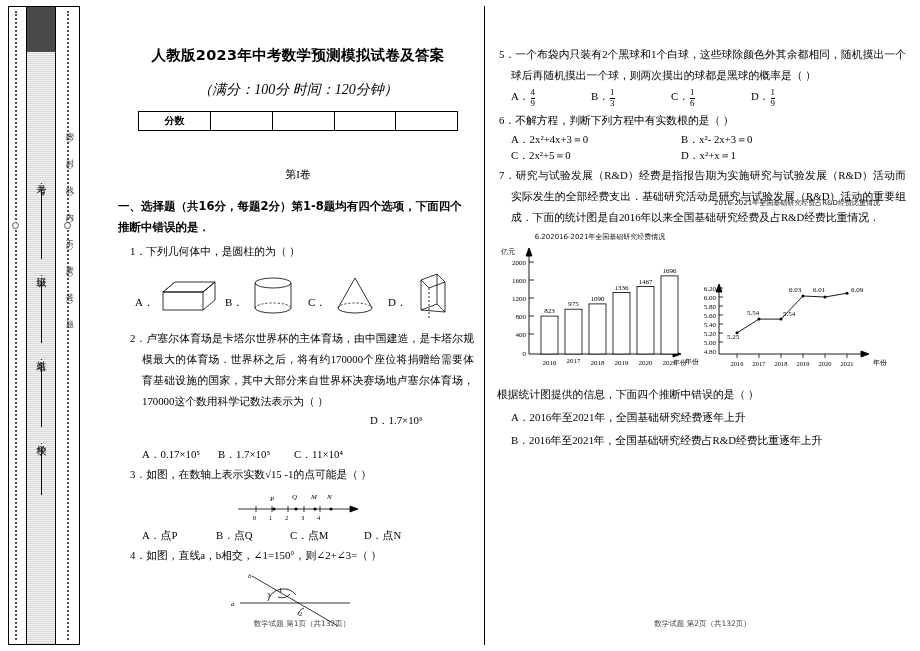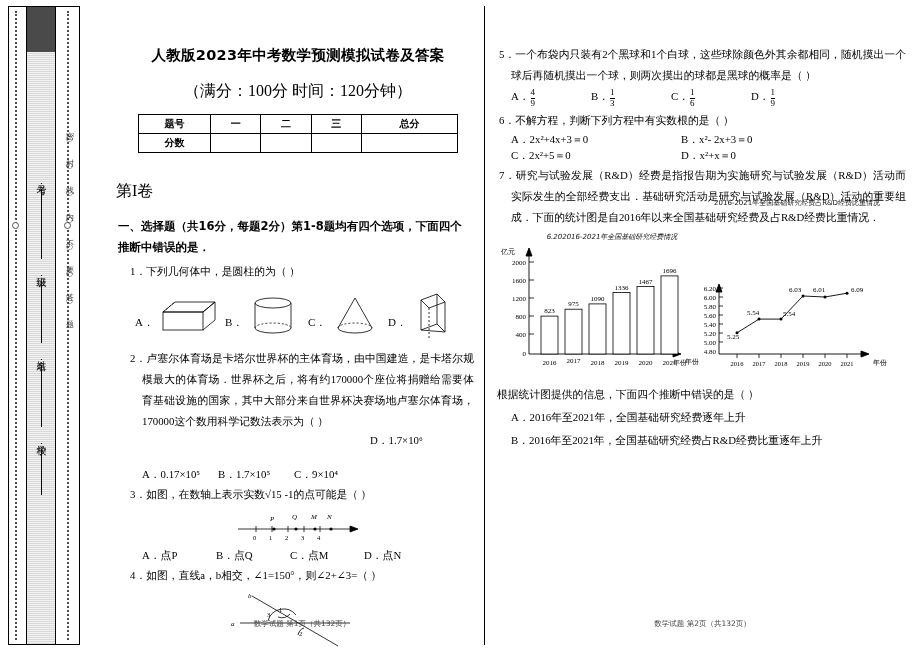--- a/index.html
+++ b/index.html
@@ -77,33 +77,33 @@
   .sheet-left  { left: 116px; width: 364px; border-left: none; }
   .sheet-right { left: 484px; width: 428px; }
 
   .doc-title {
     text-align: center; font-weight: bold;
     font-size: 14.5px; margin-top: 40px;
     font-family: "DejaVu Sans", sans-serif;
     letter-spacing: .3px;
   }
   .doc-sub {
-    text-align: center; font-size: 16px; margin-top: 16px;
+    text-align: center; font-size: 14px; margin-top: 16px; font-style: italic;
   }
   table.score {
     margin: 12px auto 0; border-collapse: collapse; width: 320px;
   }
   table.score td {
     border: 1px solid #000; height: 19px; text-align: center;
     font-size: 10px; font-weight: bold;
     font-family: "DejaVu Sans", sans-serif;
   }
   table.score td.lbl { width: 72px; }
   .part-title {
-    font-size: 16px; margin-top: 28px;
+    text-align: center; font-size: 11px; margin-top: 36px;
   }
   .sec-head {
     font-weight: bold; font-size: 11.5px; margin: 14px 12px 0 2px;
     line-height: 1.85; font-family: "DejaVu Sans", sans-serif;
   }
   .q {
     font-size: 10.8px; line-height: 1.95; margin: 2px 6px 0 14px;
     text-indent: -12px; padding-left: 12px; text-align: justify;
   }
   .opts {
@@ -163,27 +163,20 @@
     </div>
   </div>
 
   <div class="sheet sheet-left">
 
     <div class="doc-title">人教版2023年中考数学预测模拟试卷及答案</div>
     <div class="doc-sub">（满分：100分  时间：120分钟）</div>
 
     <table class="score">
       <tbody>
-          <tr>
-        <td class="lbl">题号</td>
-        <td>一</td>
-        <td>二</td>
-        <td>三</td>
-        <td>总分</td>
-      </tr>
       <tr>
         <td class="lbl">分数</td>
         <td></td>
         <td></td>
         <td></td>
         <td></td>
       </tr>
     </tbody>
       </table>
 
@@ -224,21 +217,21 @@
         </g>
       </svg>
     </div>
 
     <div class="q">
       <span>2．</span><span>卢塞尔体育场是卡塔尔世界杯的主体育场，由中国建造，是卡塔尔规模最大的体育场．世界杯之后，将有约170000个座位将捐赠给需要体育基础设施的国家，其中大部分来自世界杯决赛场地卢塞尔体育场，170000这个数用科学记数法表示为（      ）</span>
     </div>
     <div class="opts">
       <span class="opt-w2">A．0.17×10⁵</span>
       <span class="opt-w2">B．1.7×10⁵</span>
-      <span class="opt-w2">C．9×10⁴</span>
+      <span class="opt-w2">C．11×10⁴</span>
       <span>D．1.7×10⁶</span>
     </div>
 
     <div class="q">
       <span>3．</span><span>如图，在数轴上表示实数√15 -1的点可能是（      ）</span>
     </div>
     <div class="fig">
       <svg width="200" height="34" viewBox="0 0 200 34">
         <g stroke="#000" fill="none" stroke-width=".8">
           <path d="M40,20 L158,20"></path>
@@ -334,29 +327,29 @@
 
     <div class="q">
       <span>6．</span><span>不解方程，判断下列方程中有实数根的是（      ）</span>
     </div>
     <div class="opts">
       <span style="width:170px;">A．2x²+4x+3＝0</span>
       <span>B．x²- 2x+3＝0</span>
     </div>
     <div class="opts">
       <span style="width:170px;">C．2x²+5＝0</span>
-      <span>D．x²+x＝0</span>
+      <span>D．x²+x＝1</span>
     </div>
 
     <div class="q">
       <span>7．</span><span>研究与试验发展（R&amp;D）经费是指报告期为实施研究与试验发展（R&amp;D）活动而实际发生的全部经费支出．基础研究活动是研究与试验发展（R&amp;D）活动的重要组成．下面的统计图是自2016年以来全国基础研究经费及占R&amp;D经费比重情况．</span>
     </div>
 
     <div class="charts">
-      <div class="chart-cap" style="left:22px; top:2px; width:210px;font-style:italic;">6.202016-2021年全国基础研究经费情况</div>
+      <div class="chart-cap" style="left:10px; top:2px; width:210px;">6.202016-2021年全国基础研究经费情况</div>
       <div class="chart-cap" style="left:212px; top:-32px; width:200px;">2016-2021年全国基础研究经费占R&amp;D经费比重情况</div>
 
       <svg style="position:absolute; left:8px; top:12px;" width="215" height="132" viewBox="0 0 215 132">
         <text x="8" y="12" font-size="7">亿元</text>
         <g stroke="#000" fill="none" stroke-width=".9">
           <path d="M36,8 L36,112"></path>
             <path d="M33,14 L36,6 L39,14 Z" fill="#000"></path>
           <path d="M36,112 L186,112"></path>
             <path d="M180,109 L188,112 L180,115 Z" fill="#000"></path>
         </g>

